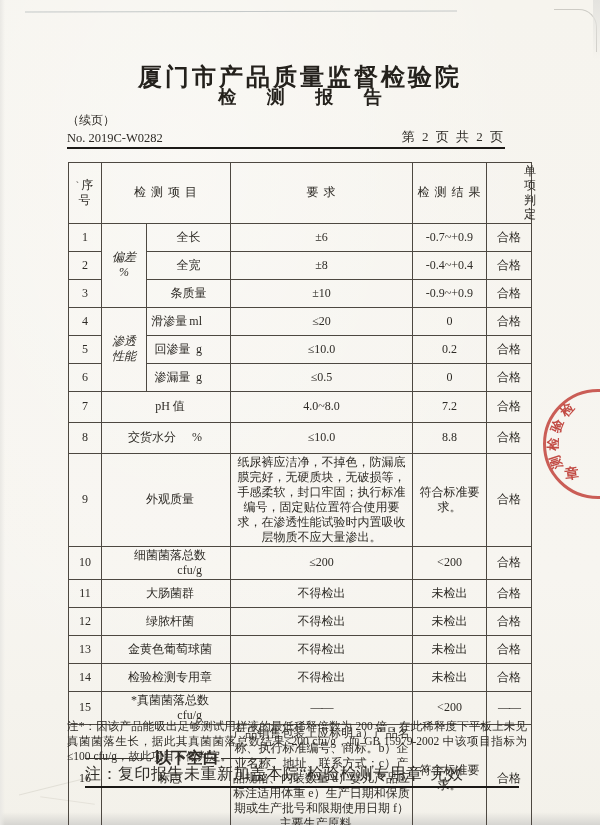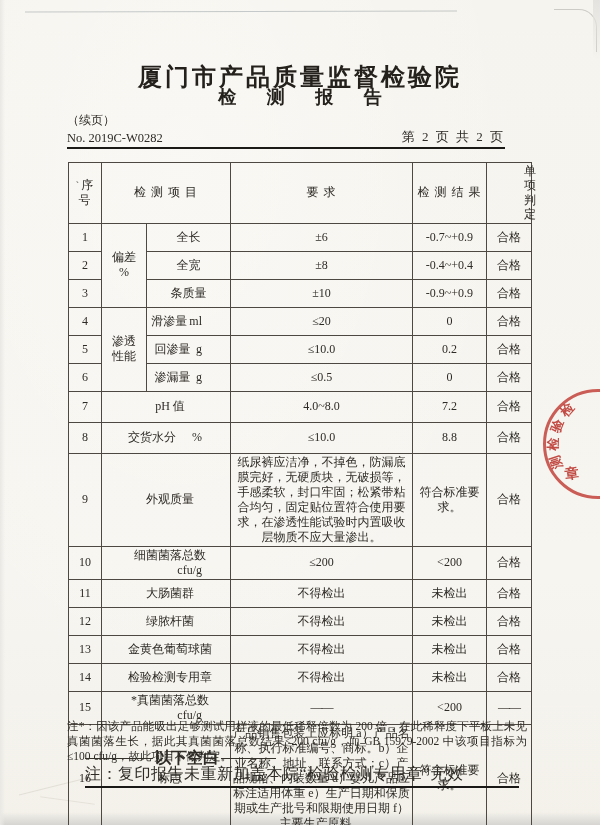--- a/index.html
+++ b/index.html
@@ -27,21 +27,21 @@
   .meta{position:absolute;left:67px;top:128px;width:438px;display:flex;justify-content:space-between;align-items:flex-end;}
   .meta .no{font-size:12.5px;}
   .meta .pg{font-size:13px;letter-spacing:2px;}
   .hrule{position:absolute;left:67px;top:147px;width:438px;height:2px;background:#1c1a17;}
 
   
   table.rpt{position:absolute;left:68px;top:162px;width:463px;border-collapse:collapse;table-layout:fixed;}
   table.rpt td{border:1px solid #4d4841;font-size:12px;text-align:center;vertical-align:middle;padding:1px 2px;line-height:1.25;}
   td.hd{font-size:12.5px;letter-spacing:1px;}
   .h-hdr{height:33px;} .h-std{height:25px;} .h-mid{height:28px;} .h-big{height:72px;} .h-huge{height:82px;}
-  td.c-grp{white-space:pre-line;line-height:1.35;}
+  td.c-grp{white-space:pre-line;line-height:1.35;font-style:italic;}
   td.c-item{text-align:left;padding-left:8px;}
   td.c-item .unit{float:right;margin-right:26px;}
   td.c-item.w2{padding-left:10px;}
   td.req-long{text-align:left;padding:3px 7px;font-size:11.5px;line-height:1.5;}
   .tick{font-size:10px;color:#55504a;margin-right:1px;}
   .jud2{line-height:1.2;margin-left:35px;}
   .nowrap{white-space:nowrap;letter-spacing:-1px;}
 
   
   .fnote{position:absolute;left:67px;top:719px;width:460px;font-size:11.5px;line-height:15px;text-align:justify;}
@@ -163,21 +163,21 @@
       <td class="h-mid">8</td>
       <td class="c-item w2" colspan="2"><span>交货水分</span><span class="unit">%</span></td>
       <td>≤10.0</td>
       <td>8.8</td>
       <td>合格</td>
     </tr>
 
     <tr>
       <td class="h-big">9</td>
       <td class="c-item w2" colspan="2">外观质量</td>
-      <td class="req-long">纸尿裤应洁净，不掉色，防漏底膜完好，无硬质块，无破损等，手感柔软，封口牢固；松紧带粘合均匀，固定贴位置符合使用要求，在渗透性能试验时内置吸收层物质不应大量渗出。</td>
+      <td class="req-long">纸尿裤应洁净，不掉色，防漏底膜完好，无硬质块，无破损等，手感柔软，封口牢固；执行标准编号，固定贴位置符合使用要求，在渗透性能试验时内置吸收层物质不应大量渗出。</td>
       <td>符合标准要求。</td>
       <td>合格</td>
     </tr>
 
     <tr>
       <td class="h-std">10</td>
       <td class="c-item w2" colspan="2"><span>细菌菌落总数</span><span class="unit">cfu/g</span></td>
       <td>≤200</td>
       <td>&lt;200</td>
       <td>合格</td>

